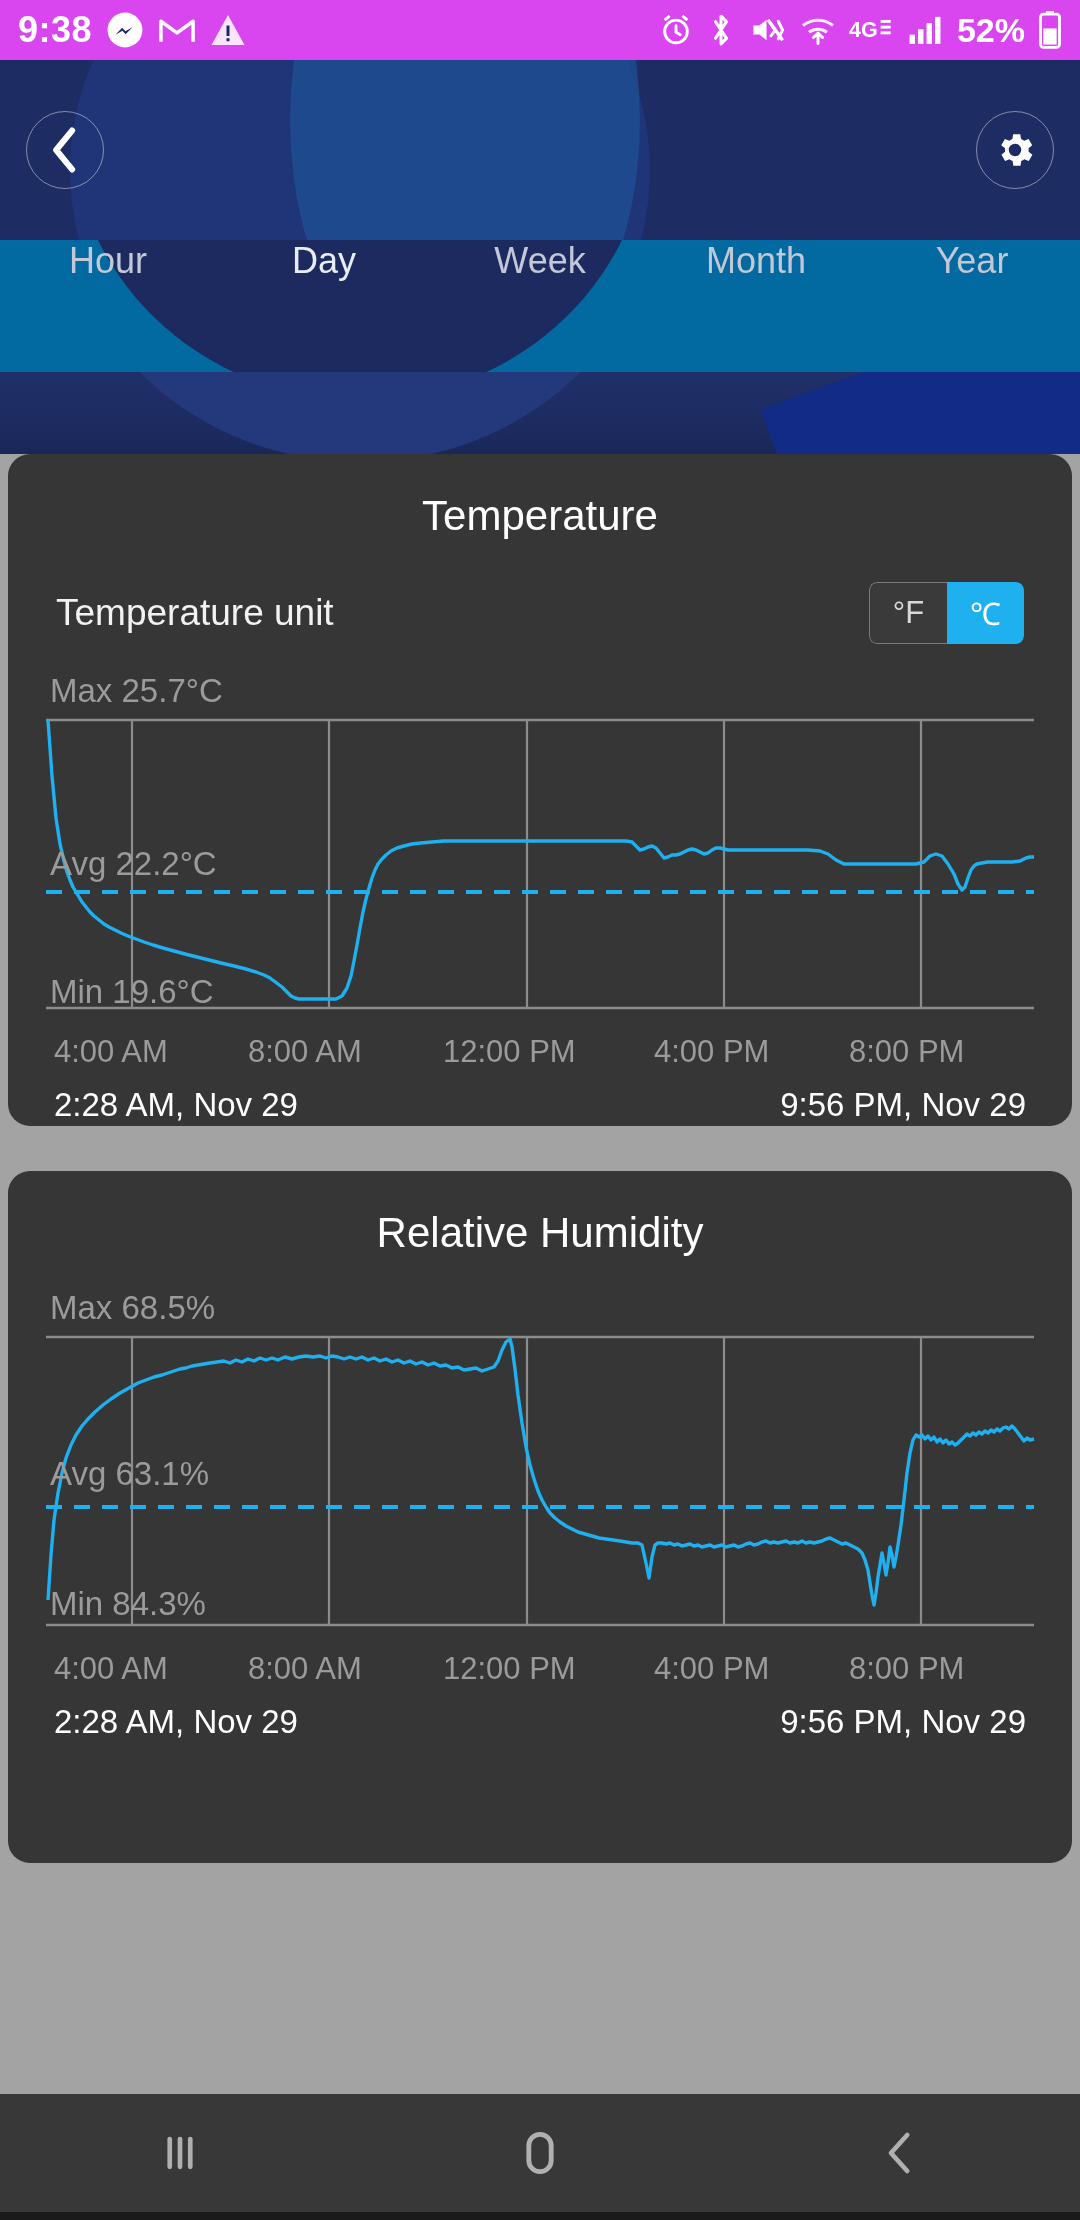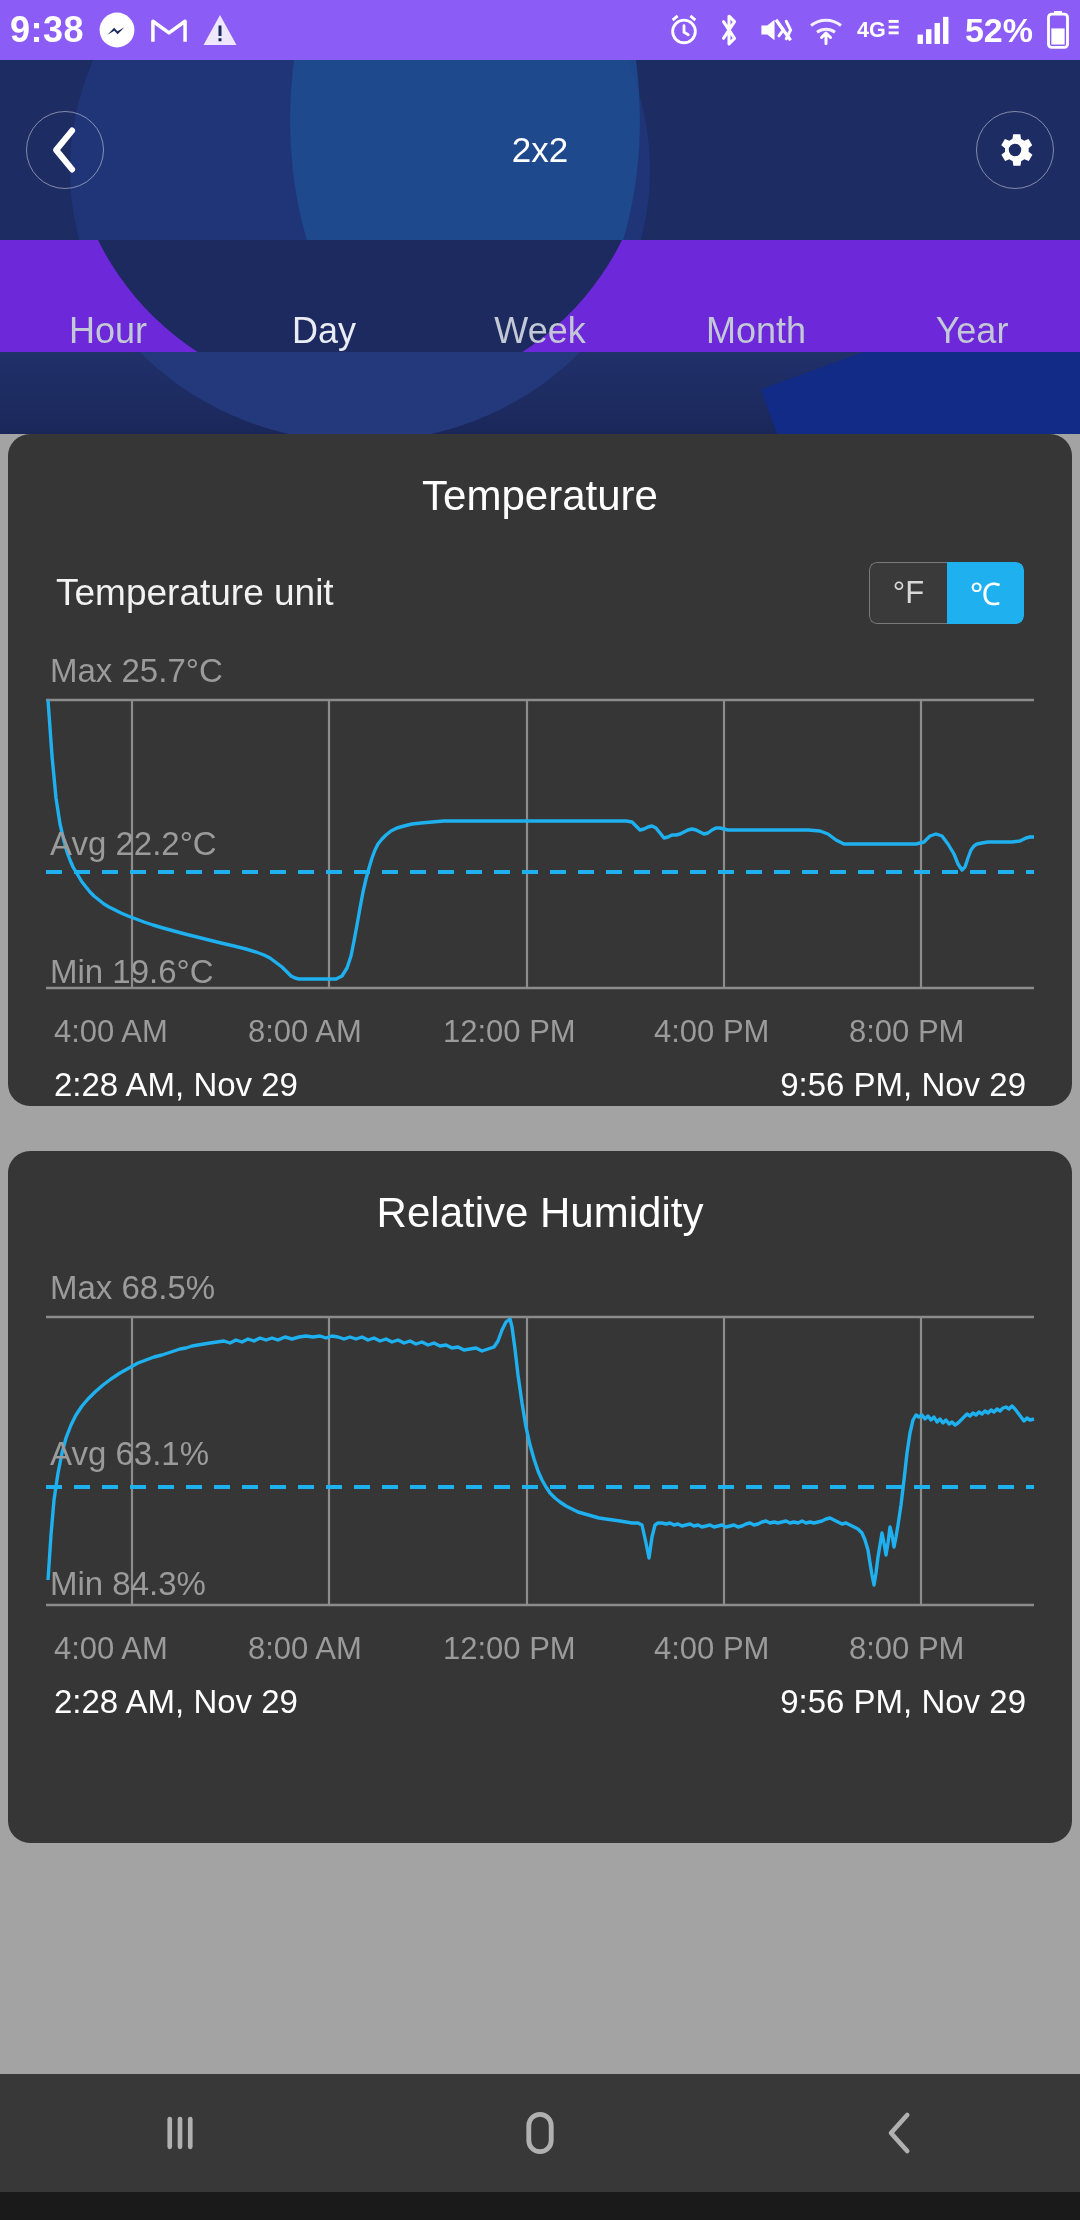--- a/index.html
+++ b/index.html
@@ -7,23 +7,23 @@
     width:1080px; height:2220px;
     background:#1a1a1a;
     font-family:"Liberation Sans", sans-serif;
     overflow:hidden;
   }
 
   
   .statusbar{
     position:relative;
     height:60px;
-    background:#8b5cf6;
+    background:#d946ef;
     display:flex; align-items:center;
-    padding:0 10px;
+    padding:0 18px;
     color:#fff;
     z-index:3;
   }
   .sb-left{ display:flex; align-items:center; gap:14px; }
   .sb-clock{ font-size:36px; font-weight:600; letter-spacing:.5px; }
   .sb-right{ margin-left:auto; display:flex; align-items:center; gap:13px; }
   .sb-icon{ display:inline-flex; align-items:center; justify-content:center; }
   .sb-batt{ font-size:34px; font-weight:600; margin-left:2px;}
 
   
@@ -56,23 +56,23 @@
     color:#fff;
   }
   .hdr-title{
     position:absolute; left:0; right:0; text-align:center;
     color:#fff; font-size:35px; pointer-events:none;
   }
 
   
   .tabbar{
     position:relative;
-    height:112px;
-    background:#6d28d9;
-    display:flex; align-items:flex-end;
+    height:132px;
+    background:#0369a1;
+    display:flex; align-items:flex-start;
     overflow:hidden;
     z-index:2;
   }
   .tabbar .tblob{
     position:absolute; left:70px; top:-400px;
     width:580px; height:560px; border-radius:50%;
     background:#1c2a60;
   }
   .tab{
     position:relative;
@@ -264,21 +264,20 @@
 
 <div class="header">
   <div class="blob1"></div>
   <div class="blob2"></div>
   <div class="header-inner">
     <div class="circ-btn">
       <svg width="34" height="46" viewBox="0 0 18 26">
         <path d="M13 2L4 13l9 11" fill="none" stroke="#fff" stroke-width="3.4" stroke-linecap="round" stroke-linejoin="round"></path>
       </svg>
     </div>
-    <div class="hdr-title">2x2</div>
     <div class="circ-btn">
       <svg width="44" height="44" viewBox="0 0 24 24">
         <path fill="#fff" d="M19.4 13a7.6 7.6 0 000-2l2-1.6-2-3.4-2.4 1a7.7 7.7 0 00-1.7-1l-.4-2.6h-3.9l-.4 2.6a7.7 7.7 0 00-1.7 1l-2.4-1-2 3.4L6.6 11a7.6 7.6 0 000 2l-2 1.6 2 3.4 2.4-1c.5.4 1.1.7 1.7 1l.4 2.6h3.9l.4-2.6c.6-.3 1.2-.6 1.7-1l2.4 1 2-3.4-2.1-1.6zM12 15.4A3.4 3.4 0 1112 8.6a3.4 3.4 0 010 6.8z"></path>
       </svg>
     </div>
   </div>
 </div>
 
 <div class="tabbar">
   <div class="tblob"></div>

